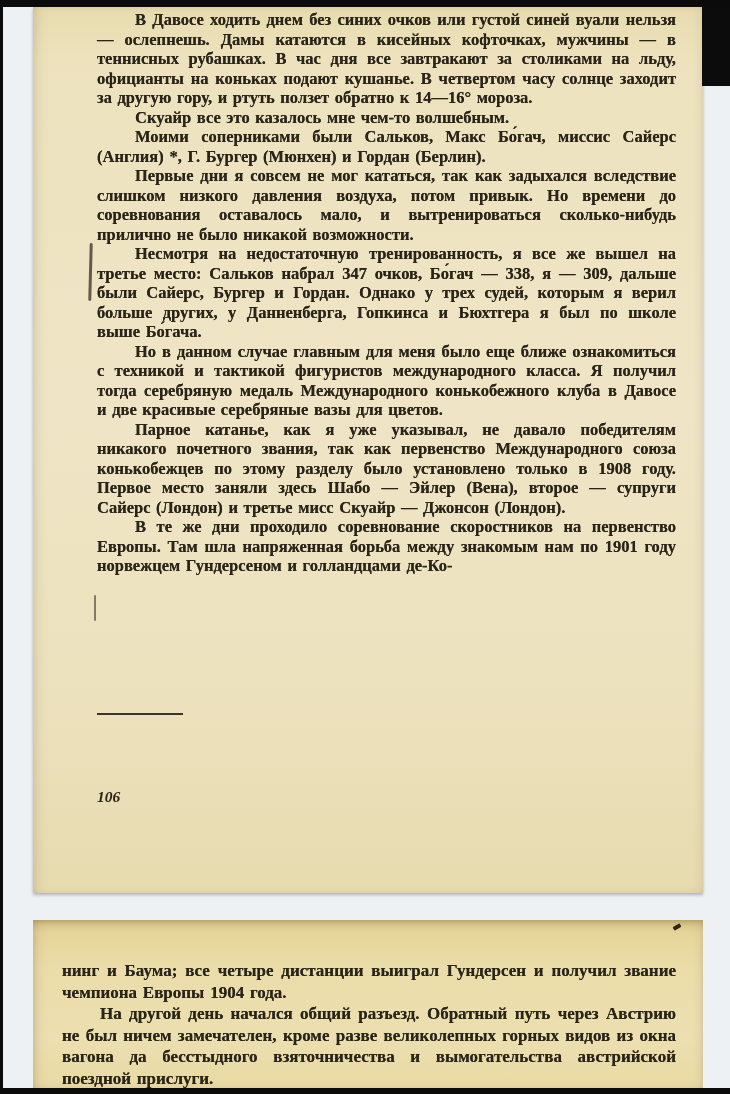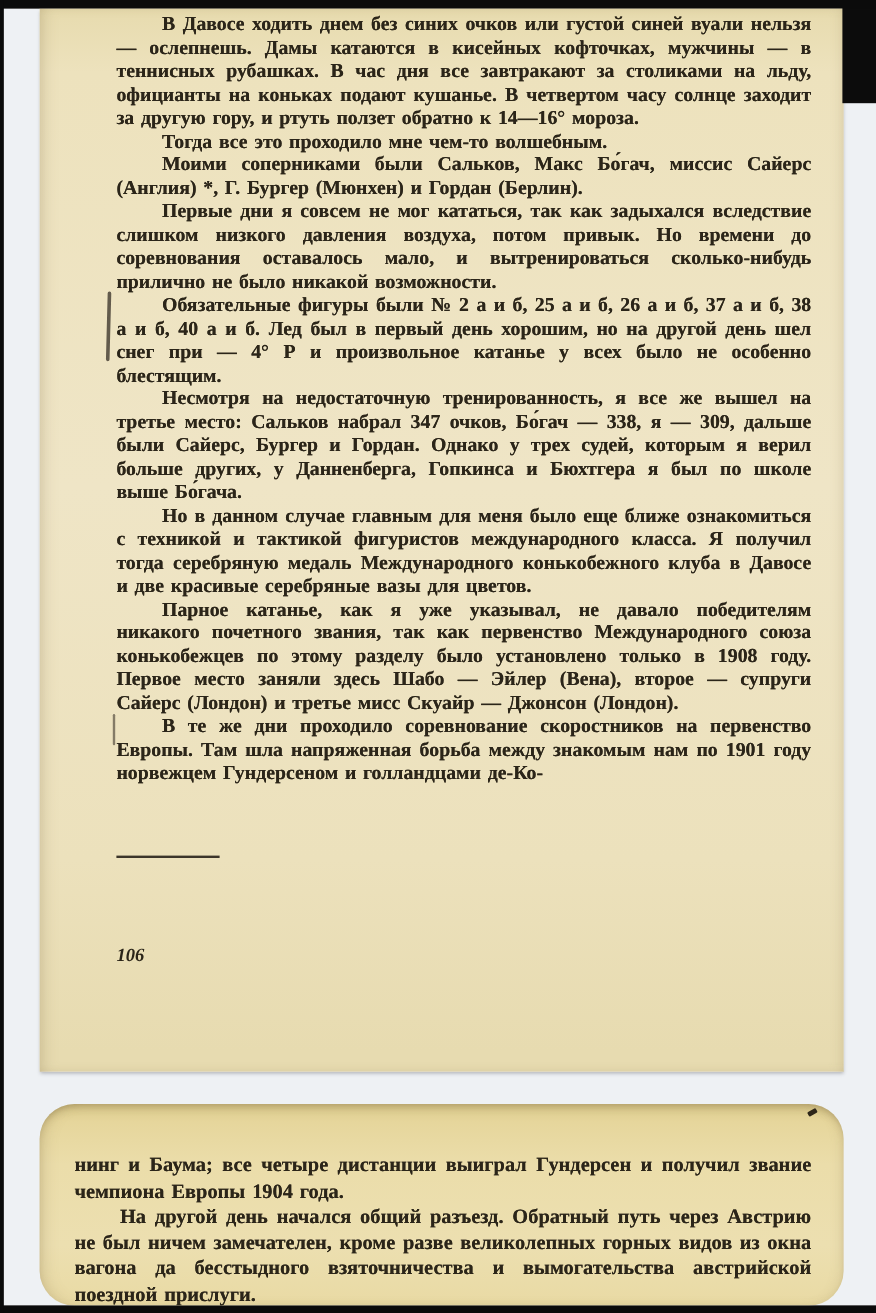--- a/index.html
+++ b/index.html
@@ -63,21 +63,20 @@
     padding: 3px 27px 0 64px;
   }
   .page2 {
     top: 920px;
     height: 168px;
     background: linear-gradient(180deg, #dccb8d 0%, #e6d69c 9%, #ebddaa 30%, #ecdfb0 70%, #e9daa4 100%);
     box-shadow: inset 8px 0 14px -8px rgba(120,100,60,0.35),
                 inset -6px 0 12px -8px rgba(120,100,60,0.30),
                 inset 0 6px 8px -5px rgba(110,90,50,0.45);
     padding: 40px 27px 0 29px;
-    border-radius: 29px;
   }
   .page1 p {
     margin: 0;
     font-size: 16.5px;
     line-height: 19.5px;
     font-weight: 700;
     text-align: justify;
     word-spacing: 1.5px;
     text-shadow: 0 0 0.4px rgba(43,37,25,0.85);
   }
@@ -152,24 +151,23 @@
 </style>
 </head>
 <body>
 
 <div class="stage">
 
   <div class="desk"></div>
 
   <div class="page page1">
     <p class="indent">В Давосе ходить днем без синих очков или густой синей вуали нельзя — ослепнешь. Дамы катаются в кисейных кофточках, мужчины — в теннисных рубашках. В час дня все завтракают за столиками на льду, официанты на коньках подают кушанье. В четвертом часу солнце заходит за другую гору, и ртуть ползет обратно к 14—16° мороза.</p>
-    <p class="indent">Тогда все это проходило мне чем-то волшебным.</p>
+    <p class="indent">Скуайр все это казалось мне чем-то волшебным.</p>
     <p class="indent">Моими соперниками были Сальков, Макс Бо́гач, миссис Сайерс (Англия) *, Г. Бургер (Мюнхен) и Гордан (Берлин).</p>
     <p class="indent">Первые дни я совсем не мог кататься, так как задыхался вследствие слишком низкого давления воздуха, потом привык. Но времени до соревнования оставалось мало, и вытренироваться сколько-нибудь прилично не было никакой возможности.</p>
-    <p class="indent">Обязательные фигуры были № 2 а и б, 25 а и б, 26 а и б, 37 а и б, 38 а и б, 40 а и б. Лед был в первый день хорошим, но на другой день шел снег при — 4° Р и произвольное катанье у всех было не особенно блестящим.</p>
     <p class="indent">Несмотря на недостаточную тренированность, я все же вышел на третье место: Сальков набрал 347 очков, Бо́гач — 338, я — 309, дальше были Сайерс, Бургер и Гордан. Однако у трех судей, которым я верил больше других, у Данненберга, Гопкинса и Бюхтгера я был по школе выше Бо́гача.</p>
     <p class="indent">Но в данном случае главным для меня было еще ближе ознакомиться с техникой и тактикой фигуристов международного класса. Я получил тогда серебряную медаль Международного конькобежного клуба в Давосе и две красивые серебряные вазы для цветов.</p>
     <p class="indent">Парное катанье, как я уже указывал, не давало победителям никакого почетного звания, так как первенство Международного союза конькобежцев по этому разделу было установлено только в 1908 году. Первое место заняли здесь Шабо — Эйлер (Вена), второе — супруги Сайерс (Лондон) и третье мисс Скуайр — Джонсон (Лондон).</p>
     <p class="indent">В те же дни проходило соревнование скоростников на первенство Европы. Там шла напряженная борьба между знакомым нам по 1901 году норвежцем Гундерсеном и голландцами де-Ко-</p>
 
     <div class="pencil-mark-1"></div>
     <div class="pencil-mark-2"></div>
 
     <div class="footnote-block">
       <div class="footnote-rule"></div>

